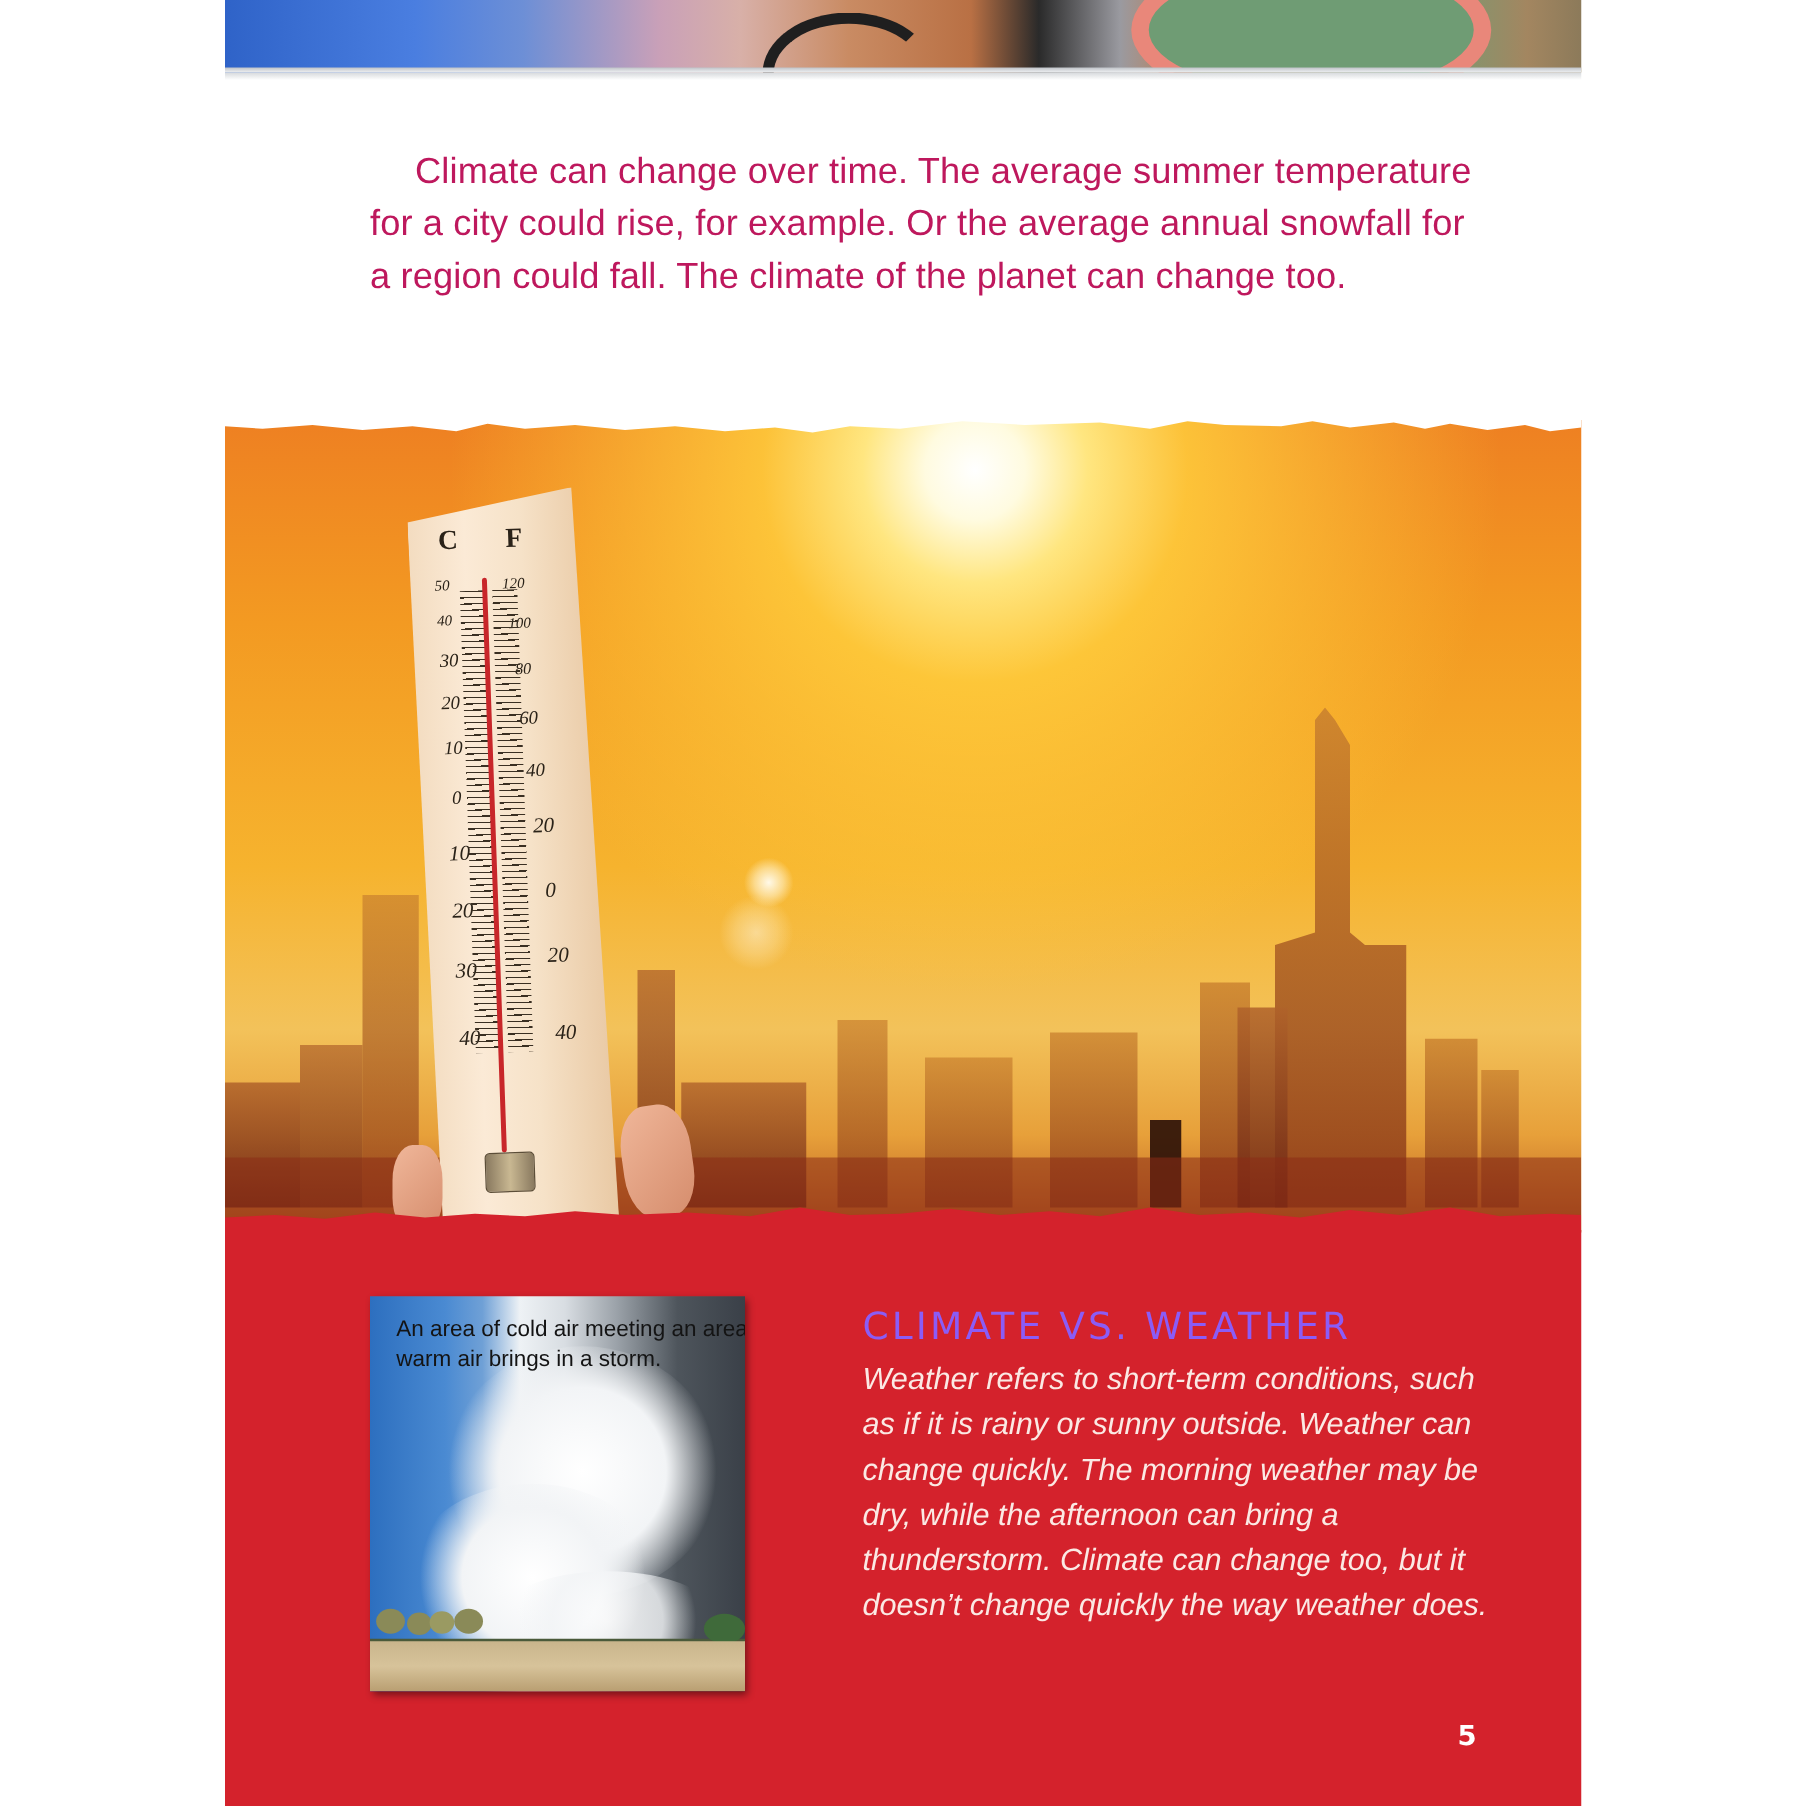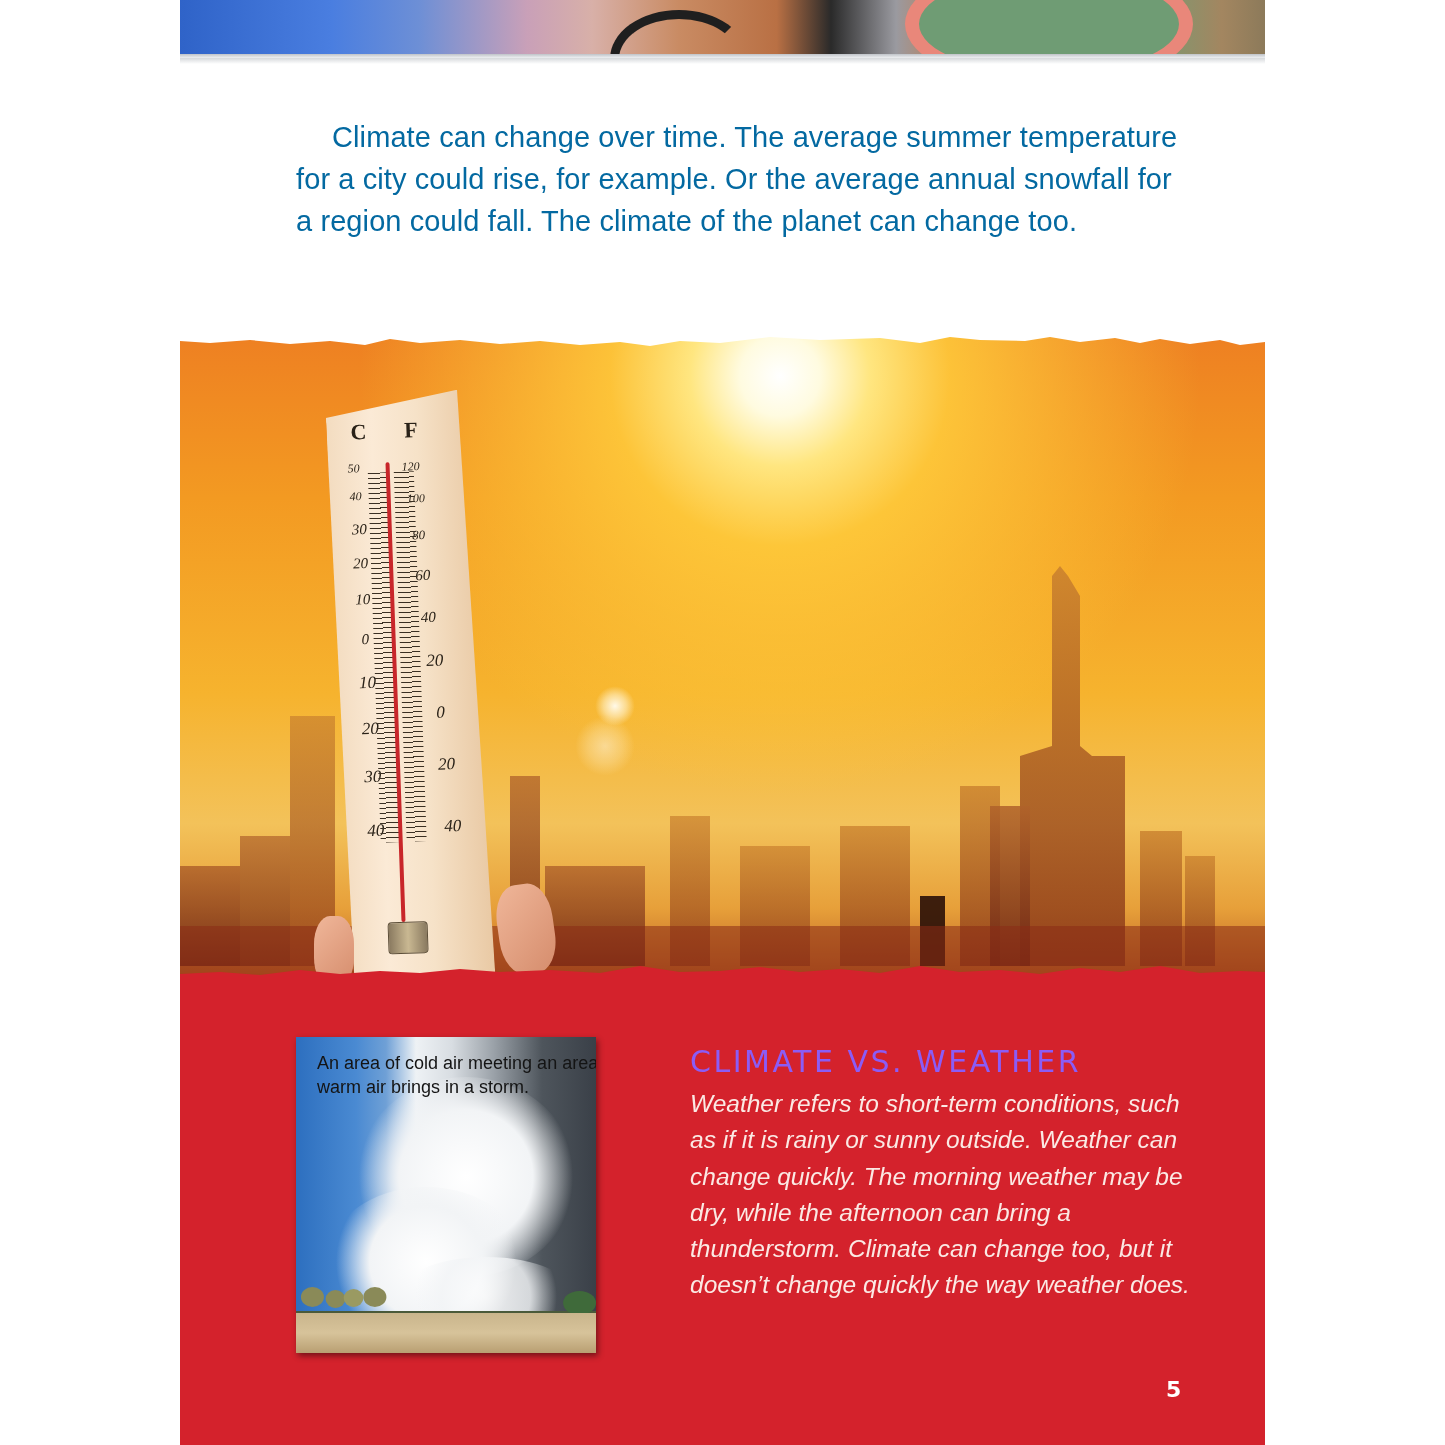--- a/index.html
+++ b/index.html
@@ -6,21 +6,21 @@
   body{width:1445px;height:1445px;position:relative;overflow:hidden;font-family:"Liberation Sans",sans-serif;}
   .page{position:absolute;left:180px;top:0;width:1085px;height:1445px;background:#fff;}
   
   .top-photo{position:absolute;left:0;top:0;width:1085px;height:58px;overflow:hidden;
     background:linear-gradient(90deg,#2f63c8 0%,#4a7ee0 14%,#6d8fd6 22%,#c9a0b8 32%,#d8b0a8 38%,#c98b63 46%,#b97044 55%,#2a2a2a 60%,#9a9aa0 66%,#c7773f 72%,#e88a7a 80%,#6f9f78 88%,#a38660 96%,#8c7a5a 100%);}
   .top-photo .ring{position:absolute;left:725px;top:-40px;width:260px;height:100px;border-radius:50%;border:14px solid #e9877a;background:#6f9c74;}
   .top-photo .hose{position:absolute;left:430px;top:10px;width:120px;height:80px;border-radius:50%;border:9px solid #1f1f1f;border-right-color:transparent;border-bottom-color:transparent;}
   .top-photo .rule{position:absolute;left:0;bottom:0;width:100%;height:4px;background:linear-gradient(#bfc3c8,#eef0f2);}
   .top-shadow{position:absolute;left:0;top:58px;width:1085px;height:6px;background:linear-gradient(#d6d9dc,#ffffff);}
 
-  .intro{position:absolute;left:116px;top:116px;width:900px;font-size:29px;line-height:42px;color:#0369a1;letter-spacing:0.1px;}
+  .intro{position:absolute;left:116px;top:116px;width:900px;font-size:29px;line-height:42px;color:#be185d;letter-spacing:0.1px;}
   .intro p{margin:0;text-indent:36px;}
 
   
   .hero{position:absolute;left:0;top:336px;width:1085px;height:650px;overflow:hidden;
     background:
       radial-gradient(circle at 600px 40px,#ffffff 0px,#fffbe0 40px,#ffe680 90px,rgba(255,205,60,0.85) 170px,rgba(250,170,40,0) 420px),
       linear-gradient(180deg,#ee8022 0%,#f39a22 25%,#f6b32e 55%,#f3c25a 75%,#e7a03a 88%,#b85a20 100%);}
   .torn-top{position:absolute;left:0;top:-2px;width:1085px;height:16px;}
   .skyline{position:absolute;left:0;bottom:0;width:1085px;height:420px;}
   .flare{position:absolute;border-radius:50%;background:radial-gradient(circle,#fff9e8 0%,rgba(255,240,200,0.6) 40%,rgba(255,230,180,0) 70%);}

